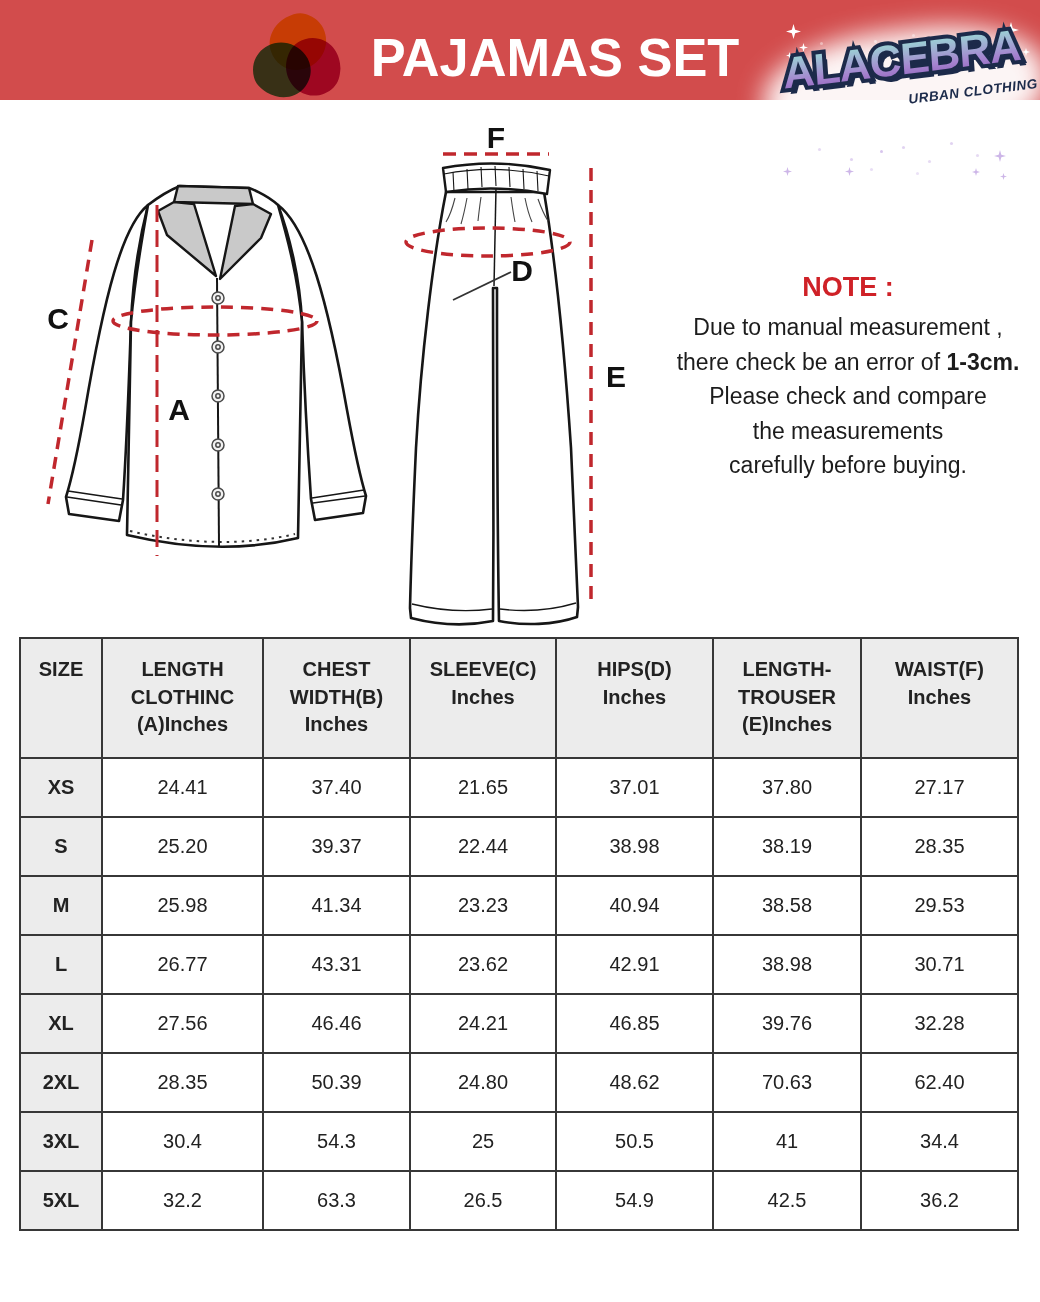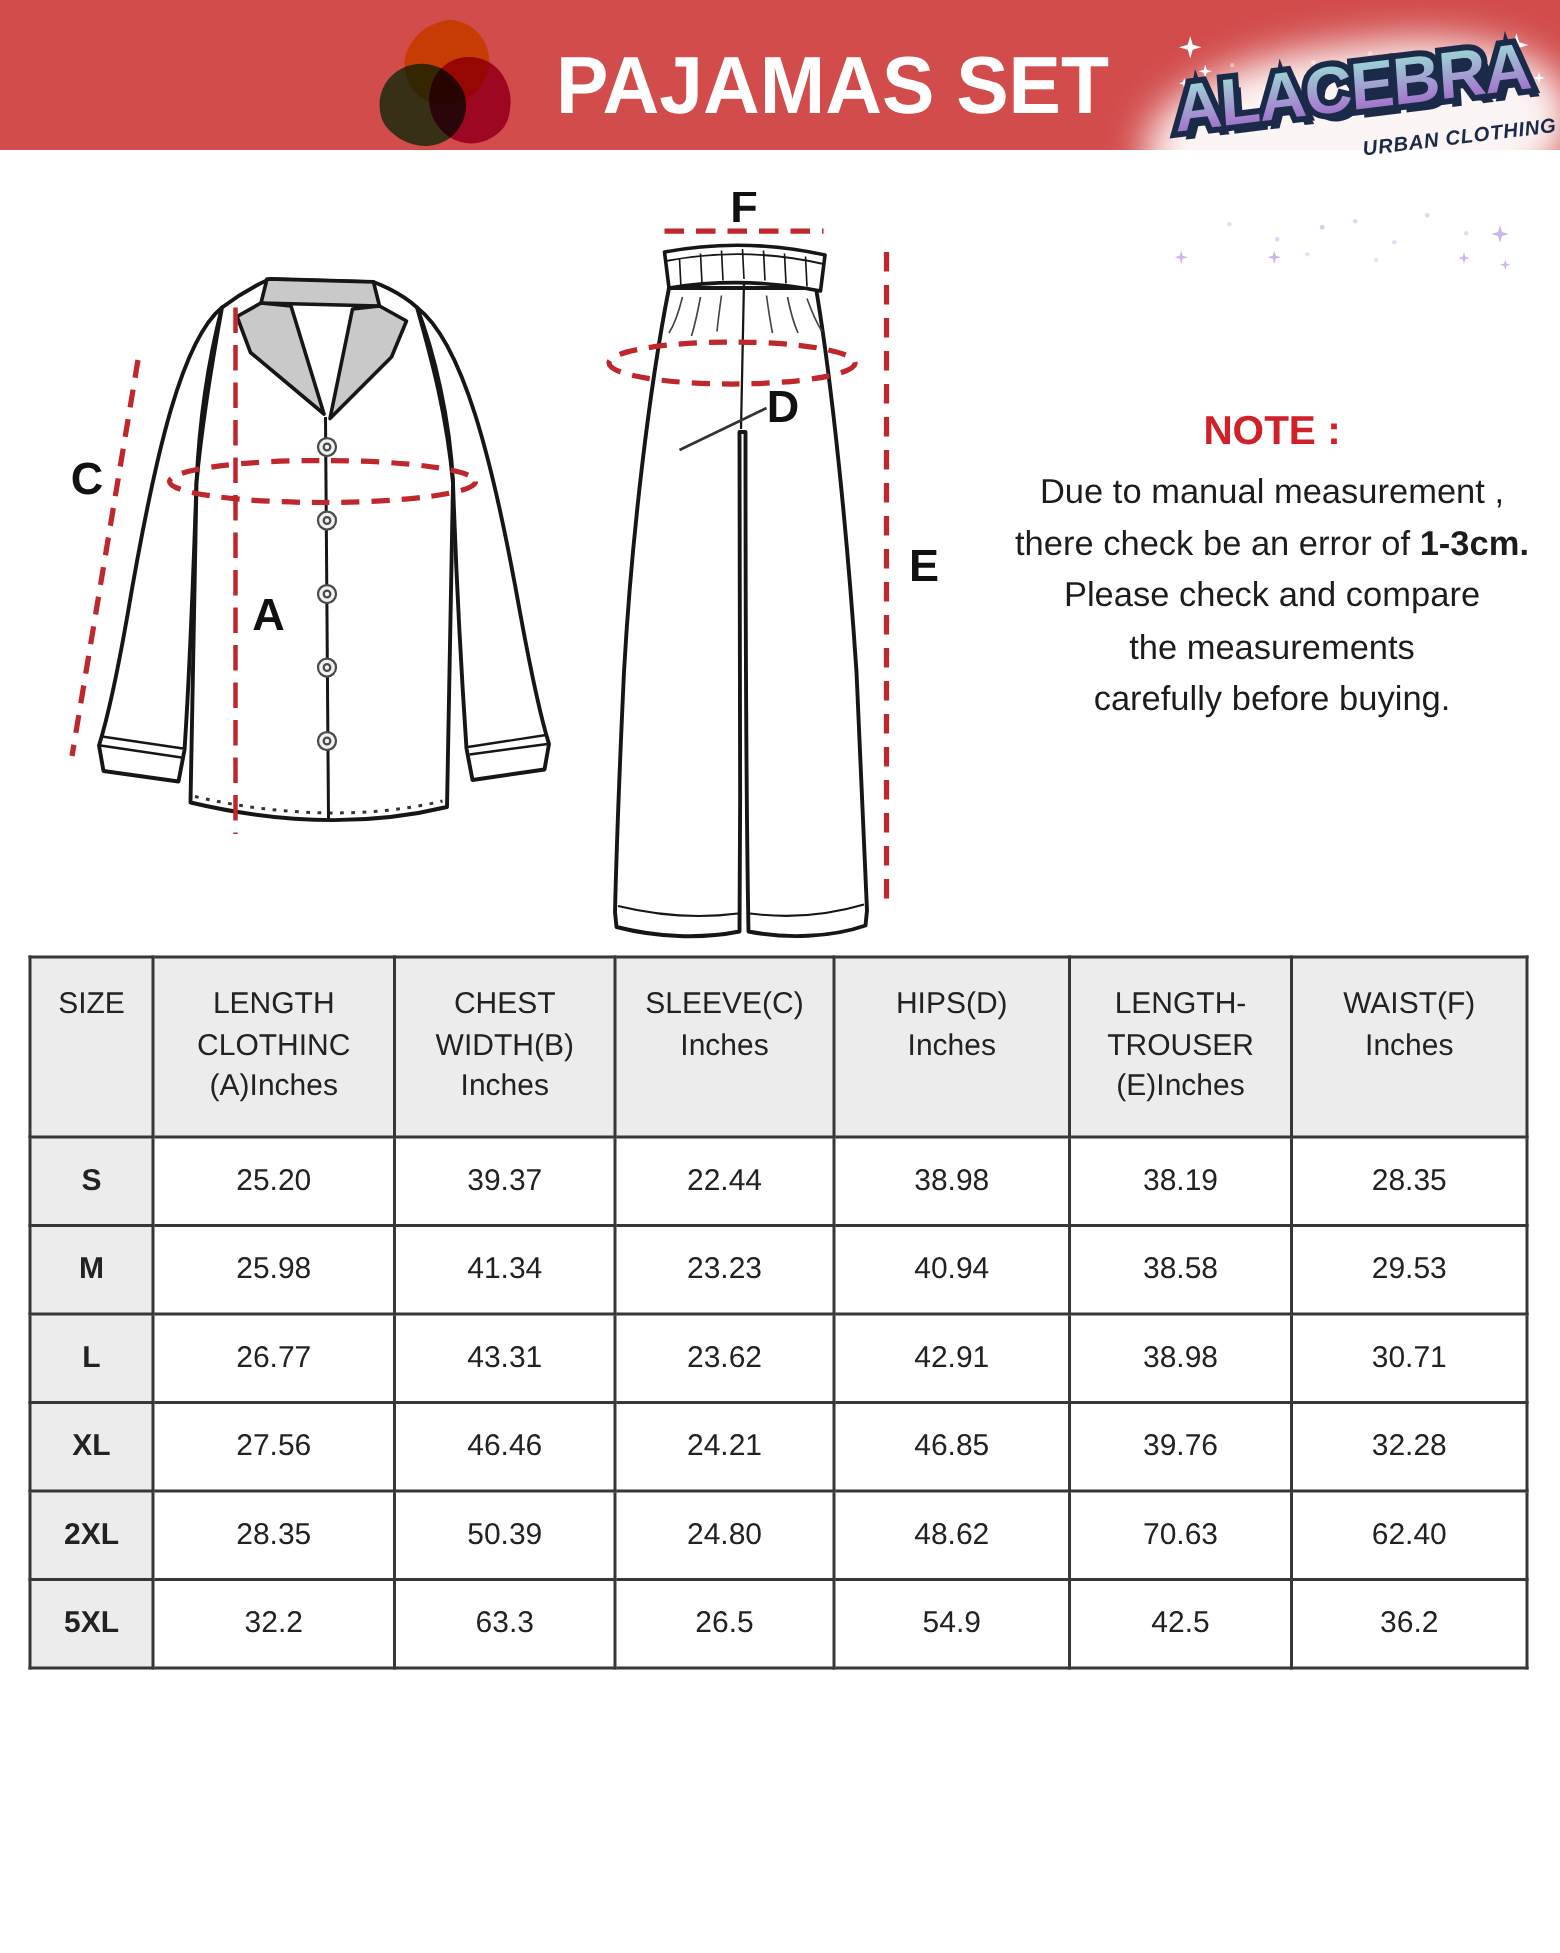--- a/index.html
+++ b/index.html
@@ -48,21 +48,21 @@
   
   .note{position:absolute;left:652px;top:272px;width:392px;text-align:center;}
   .note-head{font-size:27px;font-weight:bold;color:#cf2127;margin-bottom:7px;}
   .note-body{font-size:23px;line-height:34.6px;color:#1c1c1c;}
   .note-body b{font-weight:bold;}
 
   
   .chart{position:absolute;left:19px;top:637px;width:998px;border-collapse:collapse;
         table-layout:fixed;font-family:"Liberation Sans",sans-serif;}
   .chart th,.chart td{border:2px solid #373737;text-align:center;font-size:20px;color:#222;}
-  .chart th{background:#ececec;font-weight:normal;vertical-align:top;padding-top:17px;
+  .chart th{background:#ececec;font-weight:bold;vertical-align:top;padding-top:17px;
         line-height:27.5px;white-space:pre-line;height:120px;box-sizing:border-box;}
   .chart td{height:55px;background:#fff;font-weight:normal;}
   .chart td.size-cell{background:#ececec;font-weight:bold;}
 </style>
 </head>
 <body>
 
 <div class="page">
 
   <div class="banner">
@@ -192,20 +192,29 @@
 Inches</th>
           <th>LENGTH-
 TROUSER
 (E)Inches</th>
           <th>WAIST(F)
 Inches</th>
         </tr>
     </thead>
     <tbody>
         <tr>
+          <td class="size-cell">XS</td>
+          <td>24.41</td>
+          <td>37.40</td>
+          <td>21.65</td>
+          <td>37.01</td>
+          <td>37.80</td>
+          <td>27.17</td>
+        </tr>
+        <tr>
           <td class="size-cell">S</td>
           <td>25.20</td>
           <td>39.37</td>
           <td>22.44</td>
           <td>38.98</td>
           <td>38.19</td>
           <td>28.35</td>
         </tr>
         <tr>
           <td class="size-cell">M</td>
@@ -237,20 +246,29 @@
         <tr>
           <td class="size-cell">2XL</td>
           <td>28.35</td>
           <td>50.39</td>
           <td>24.80</td>
           <td>48.62</td>
           <td>70.63</td>
           <td>62.40</td>
         </tr>
         <tr>
+          <td class="size-cell">3XL</td>
+          <td>30.4</td>
+          <td>54.3</td>
+          <td>25</td>
+          <td>50.5</td>
+          <td>41</td>
+          <td>34.4</td>
+        </tr>
+        <tr>
           <td class="size-cell">5XL</td>
           <td>32.2</td>
           <td>63.3</td>
           <td>26.5</td>
           <td>54.9</td>
           <td>42.5</td>
           <td>36.2</td>
         </tr>
       </tbody>
   </table>

